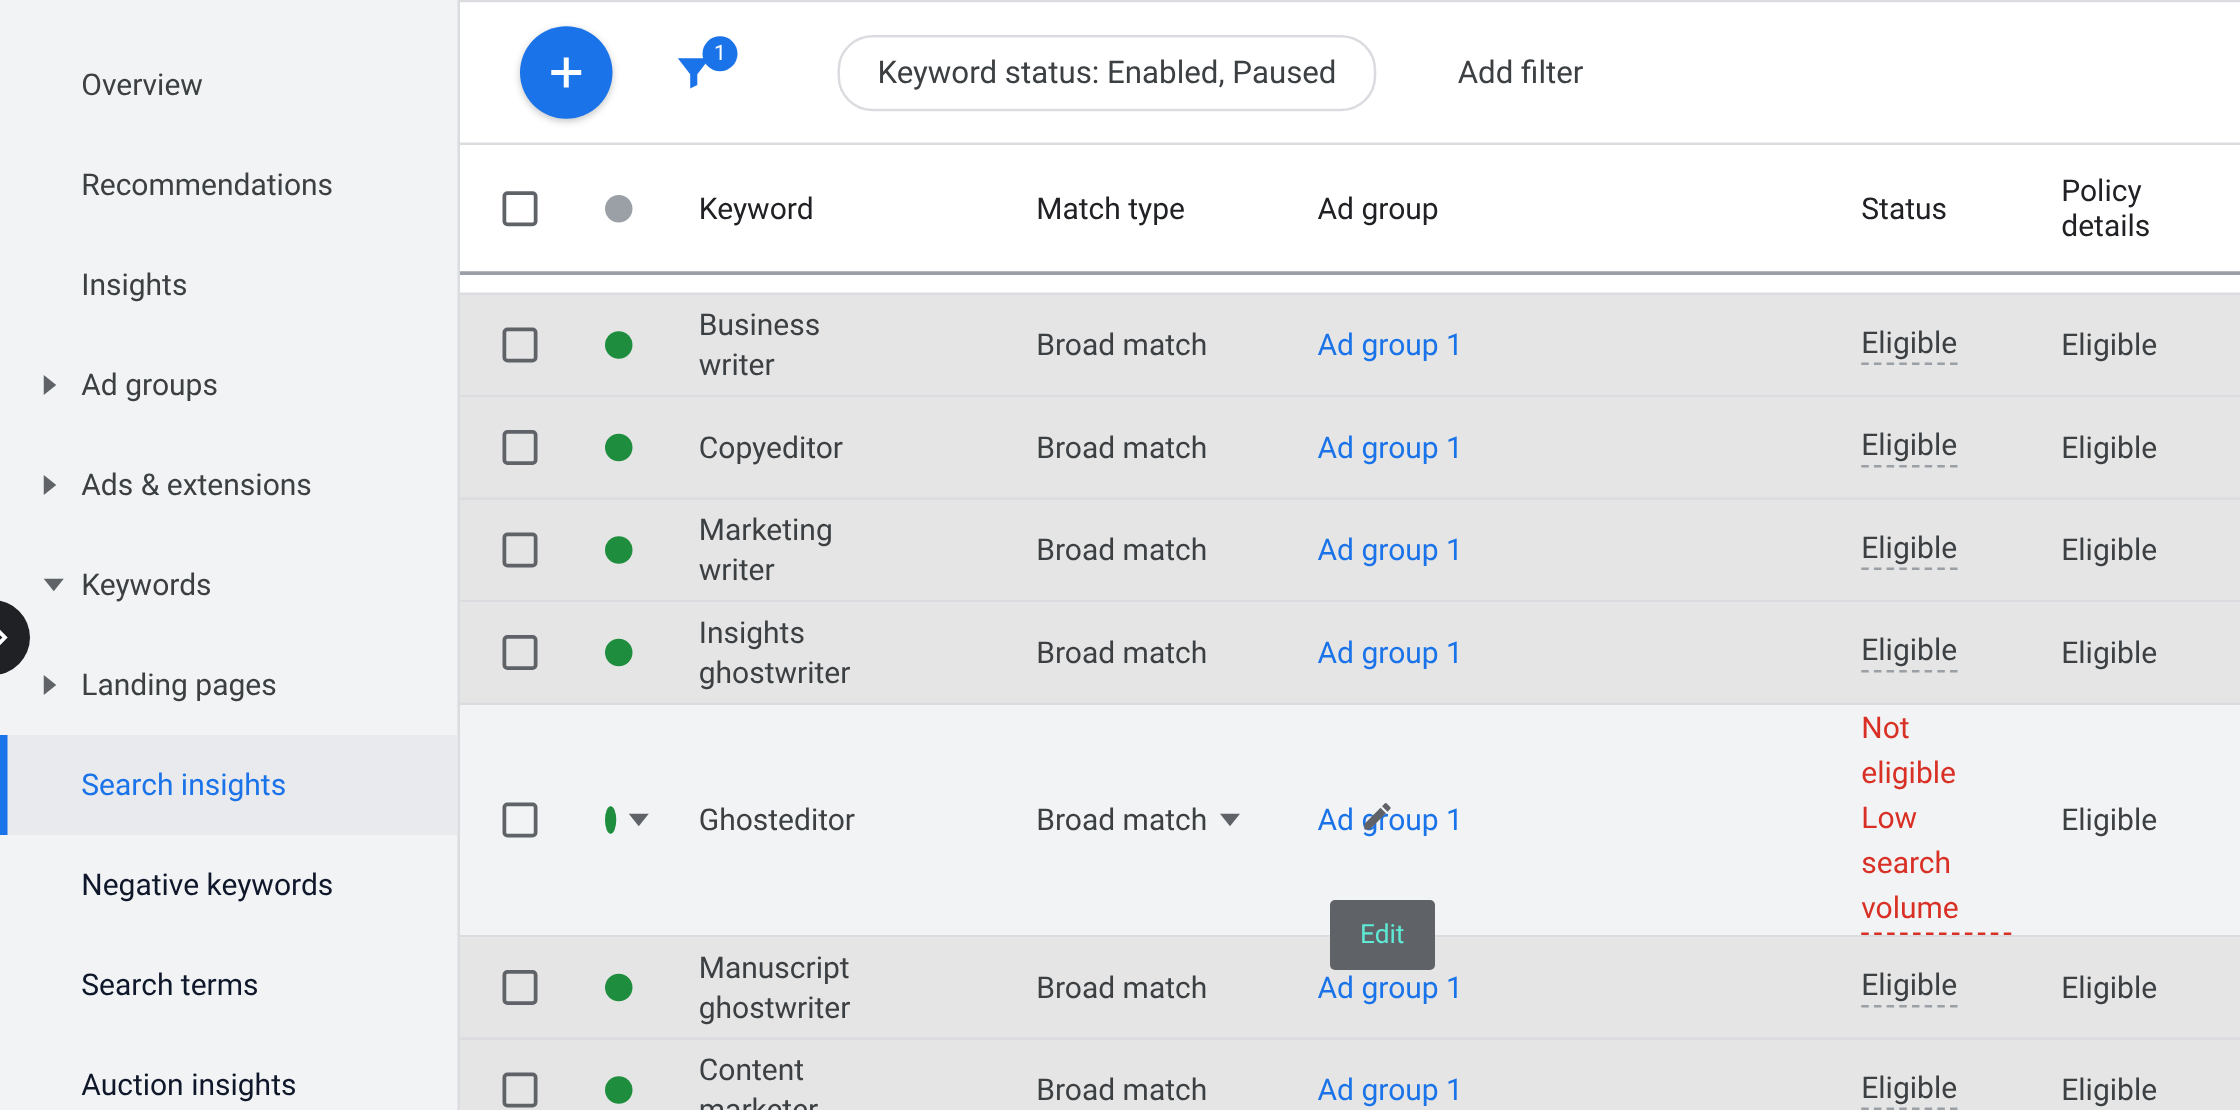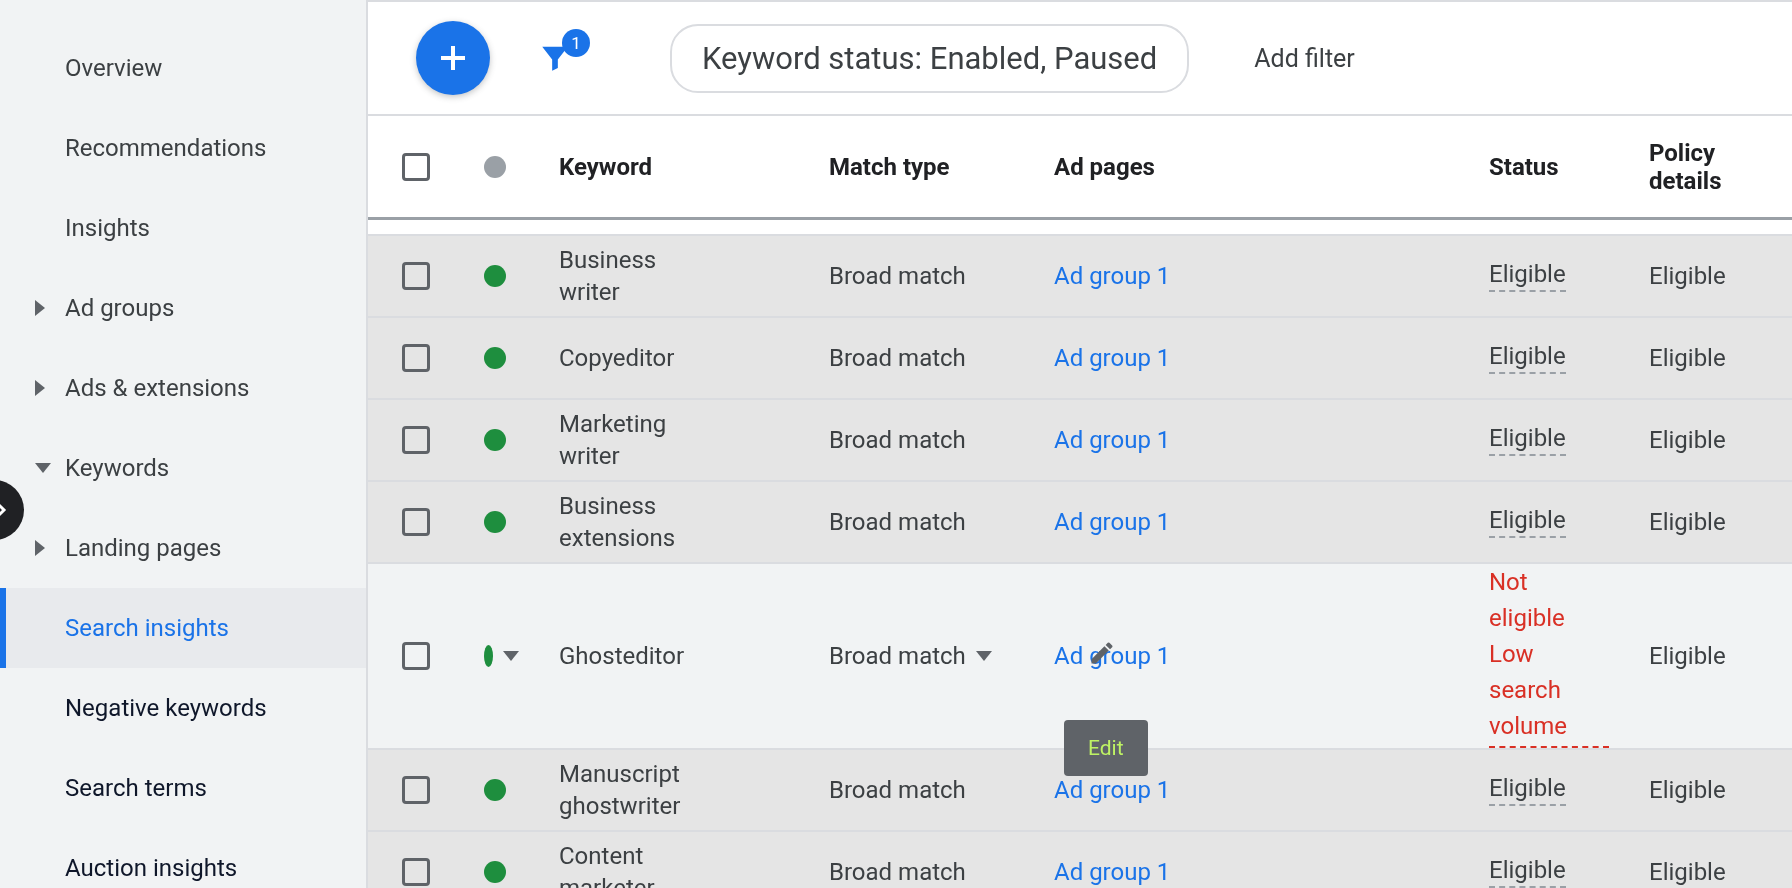--- a/index.html
+++ b/index.html
@@ -129,21 +129,21 @@
     background: #1a73e8;
     color: #fff;
     border-radius: 50%;
     font-size: 17px;
     display: flex; align-items: center; justify-content: center;
   }
   .filter-chip {
     border: 2px solid #dadce0;
     border-radius: 28px;
     padding: 14px 30px;
-    font-size: 31px;
+    font-size: 25px;
     color: #3c4043;
     cursor: pointer;
     margin-left: 60px;
   }
   .add-filter {
     font-size: 25px;
     color: #3c4043;
     cursor: pointer;
     margin-left: 35px;
   }
@@ -157,21 +157,21 @@
     display: flex;
     height: 104px;
     align-items: center;
     border-bottom: 3px solid #9aa0a6;
     background: #fff;
   }
   .th, .td {
     padding: 0 20px;
     font-size: 24px;
   }
-  .th { font-weight: 700; color: #202124; }
+  .th { font-weight: 400; color: #202124; }
   .col-check { width: 96px; display:flex; align-items:center; justify-content:center; }
   .col-dot   { width: 75px; display:flex; align-items:center; }
   .col-kw    { width: 270px; }
   .col-match { width: 225px; }
   .col-group { width: 435px; }
   .col-status{ width: 160px; }
   .col-policy{ flex: 1; }
 
   .tbody { }
   .gap-row { height: 16px; border-bottom: 2px solid #dadce0; }
@@ -230,21 +230,21 @@
     position: absolute;
     left: 720px;
     cursor: pointer;
   }
   .pencil svg { fill: #5f6368; }
   .tooltip {
     position: absolute;
     left: 696px;
     top: 718px;
     background: #5f6368;
-    color: #bef264;
+    color: #5eead4;
     font-size: 21px;
     padding: 16px 24px;
     border-radius: 4px;
     pointer-events: none;
   }
 </style>
 </head>
 <body>
 
 <div class="layout">
@@ -317,21 +317,21 @@
     <div class="table">
       <div class="thead">
         <div class="th col-check">
           <div class="checkbox"></div>
         </div>
         <div class="th col-dot">
           <div class="dot gray"></div>
         </div>
         <div class="th col-kw">Keyword</div>
         <div class="th col-match">Match type</div>
-        <div class="th col-group">Ad pages</div>
+        <div class="th col-group">Ad group</div>
         <div class="th col-status">Status</div>
         <div class="th col-policy">Policy details</div>
       </div>
       <div class="tbody" id="tbody">
         <div class="gap-row"></div>
       <div class="row">
             <div class="td col-check">
               <div class="checkbox"></div>
             </div>
             <div class="td col-dot" style="display: flex; align-items: center;">
@@ -388,21 +388,21 @@
             <div class="td col-policy"><span>Eligible</span></div>
           </div>
           <div class="row">
             <div class="td col-check">
               <div class="checkbox"></div>
             </div>
             <div class="td col-dot" style="display: flex; align-items: center;">
               <div class="dot green"></div>
             </div>
             <div class="td col-kw">
-              <div class="kw-text">Business extensions</div>
+              <div class="kw-text">Insights ghostwriter</div>
             </div>
             <div class="td col-match">
               <div class="match-wrap">
                 <span>Broad match</span>
               </div>
             </div>
             <div class="td col-group"><span class="adgroup-link">Ad group 1</span></div>
             <div class="td col-status"><span class="status-text" style="white-space: pre-line;">Eligible</span></div>
             <div class="td col-policy"><span>Eligible</span></div>
           </div>

